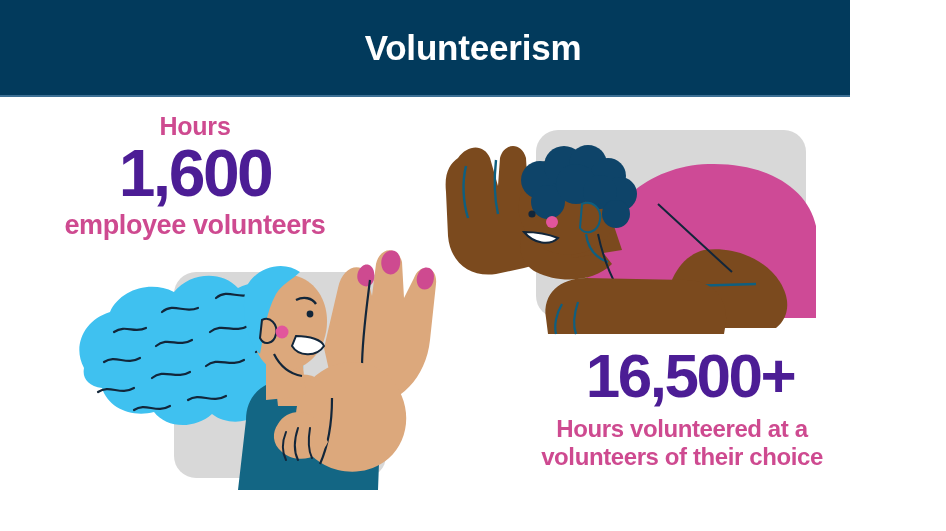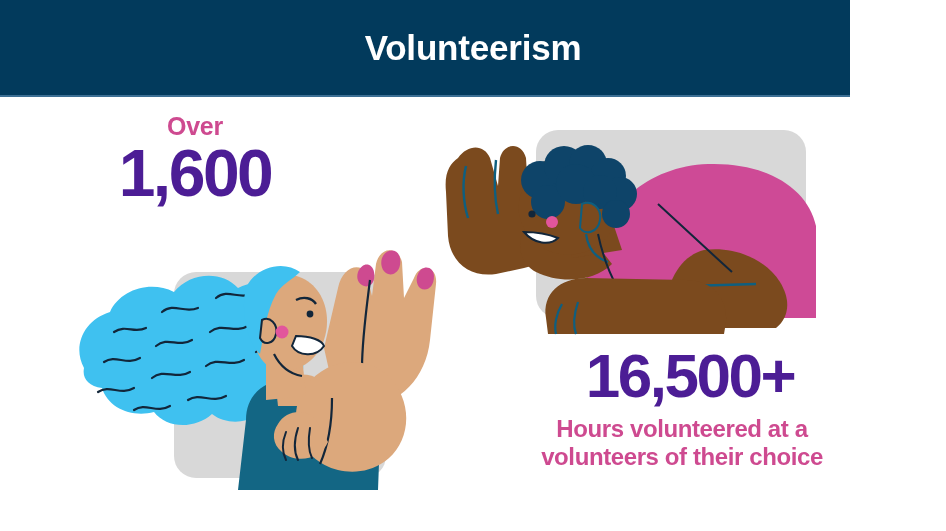--- a/index.html
+++ b/index.html
@@ -95,22 +95,23 @@
 </style>
 </head>
 <body>
 
 <div id="slide">
 
   <div id="header-band"></div>
   <div id="header-rule"></div>
   <div id="page-title">Volunteerism</div>
 
-  <div id="stat-left-over" class="stat-over">Over</div>
+  <div id="stat-left-over" class="stat-over">Hours</div>
   <div id="stat-left-number" class="stat-number">1,600</div>
+  <div id="stat-left-caption" class="stat-caption">employee volunteers</div>
 
   <div id="stat-right-number" class="stat-number">16,500+</div>
   <div id="stat-right-caption" class="stat-caption">
     <div>Hours volunteered at a</div>
     <div>volunteers of their choice</div>
   </div>
 
   <div id="illus-wave" class="illus">
     <svg width="380" height="212" viewBox="0 0 380 212" xmlns="http://www.w3.org/2000/svg">
 

